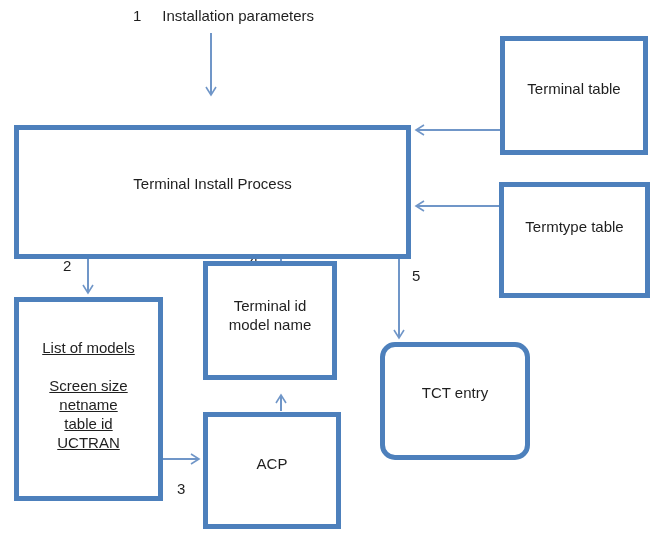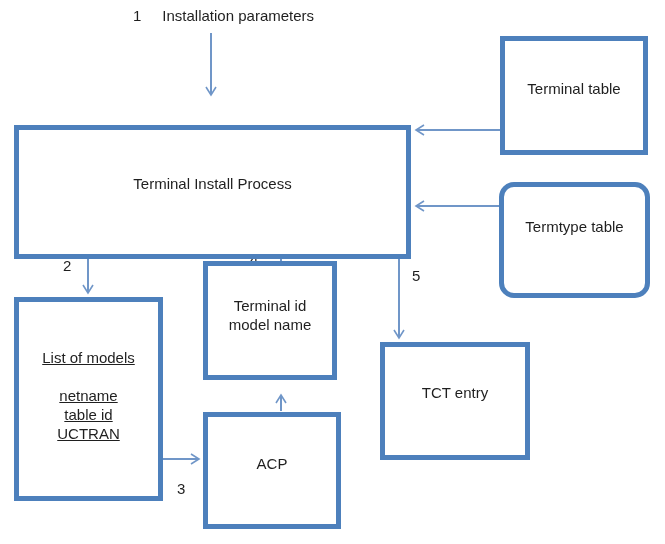--- a/index.html
+++ b/index.html
@@ -76,38 +76,39 @@
   <span class="stepnum" style="left:412px; top:267px;">5</span>
 
   <div class="box" style="left:14px; top:98px; width:397px; height:134px; padding-bottom:18px;margin-top:27px;">
     <span>Terminal Install Process</span>
   </div>
 
   <div class="box" style="left:500px; top:36px; width:148px; height:119px; padding-bottom:14px;">
     <span>Terminal table</span>
   </div>
 
-  <div class="box" style="left:499px; top:182px; width:151px; height:116px; padding-bottom:27px;border-radius:15px;">
+  <div class="box" style="left:499px; top:182px; width:151px; height:116px; padding-bottom:27px;">
     <span>Termtype table</span>
   </div>
 
   <div class="box" style="left:14px; top:297px; width:149px; height:204px; padding-bottom:8px;text-decoration:underline;">
     <div class="box-line">List of models</div>
     <div class="box-line"></div>
+    <div class="box-line">Screen size</div>
     <div class="box-line">netname</div>
     <div class="box-line">table id</div>
     <div class="box-line">UCTRAN</div>
   </div>
 
   <div class="box" style="left:203px; top:261px; width:134px; height:119px; padding-bottom:12px;">
     <div class="box-line">Terminal id</div>
     <div class="box-line">model name</div>
   </div>
 
   <div class="box" style="left:203px; top:412px; width:138px; height:117px; padding-bottom:14px;">
     <span>ACP</span>
   </div>
 
-  <div class="box" style="left:380px; top:342px; width:150px; height:118px; padding-bottom:18px;">
+  <div class="box" style="left:380px; top:342px; width:150px; height:118px; padding-bottom:18px;border-radius:15px;">
     <span>TCT entry</span>
   </div>
 
 </div>
 
 </body></html>

